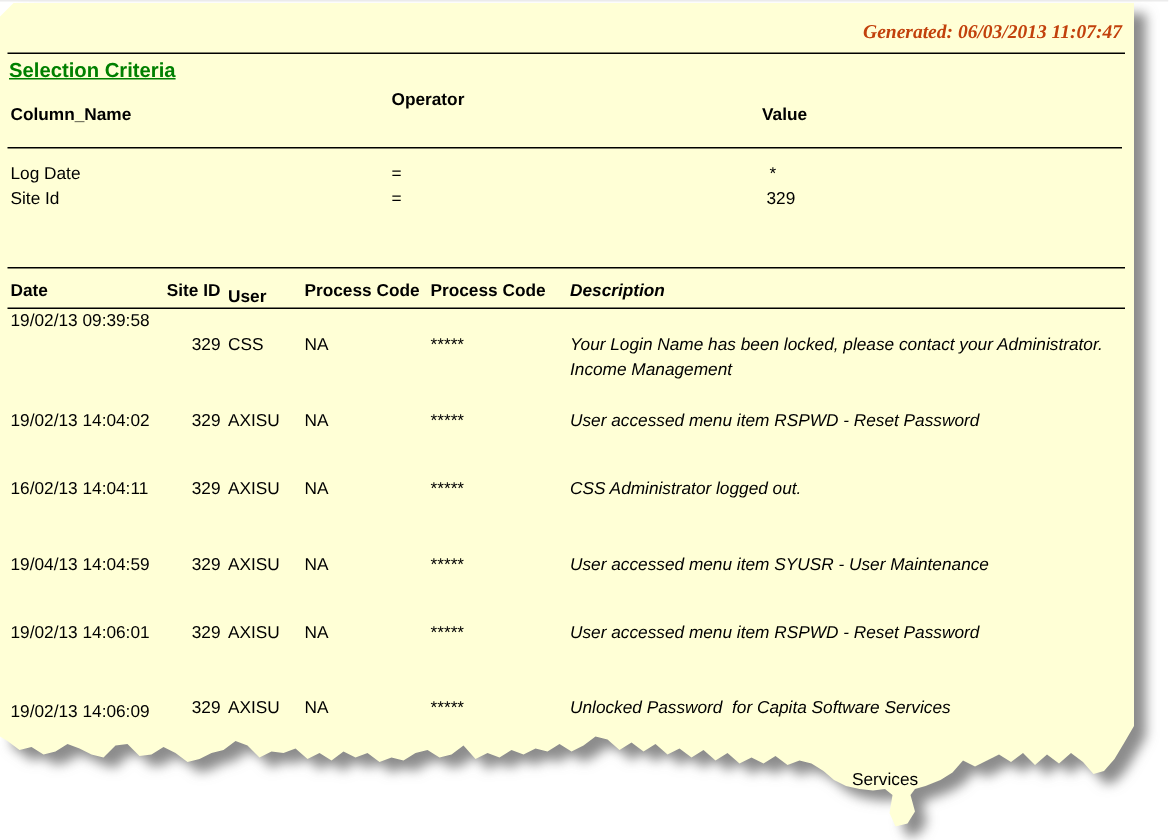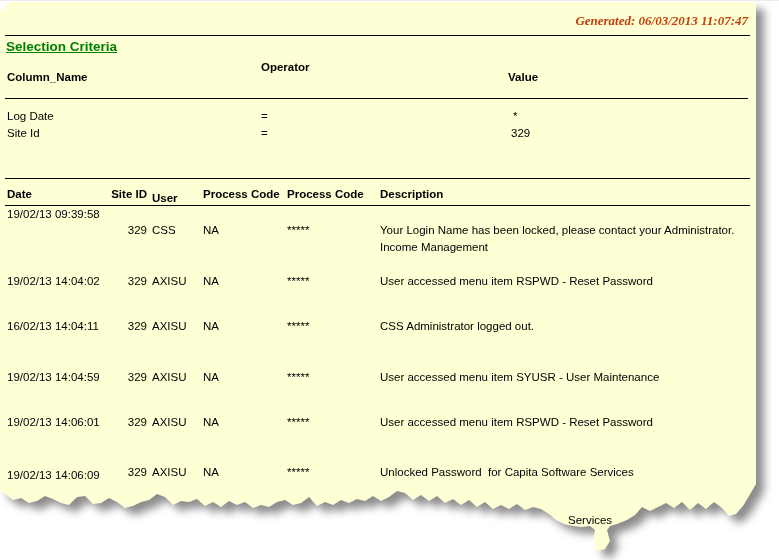--- a/index.html
+++ b/index.html
@@ -59,21 +59,21 @@
   
   .cr-col{left:7px;}
   .cr-op{left:261px;}
   .cr-val{left:508px;}
   
   .c-date{left:7px;}
   .c-site{left:104px;width:43px;text-align:right;}
   .c-user{left:152px;}
   .c-ptype{left:203px;}
   .c-pcode{left:287px;text-align:right;}
-  .c-desc{left:380px;}
+  .c-desc{left:380px;font-style:italic;}
 </style>
 </head>
 <body>
 
 <div class="top-edge"></div>
 
 <div class="shadow-wrap">
   <div class="page">
 
     <div class="abs generated">Generated: 06/03/2013 11:07:47</div>
@@ -129,21 +129,21 @@
     <div>
       <span class="abs t c-date" style="top:317px">16/02/13 14:04:11</span>
       <span class="abs t c-site" style="top:317px">329</span>
       <span class="abs t c-user" style="top:317px">AXISU</span>
       <span class="abs t c-ptype" style="top:317px">NA</span>
       <span class="abs t c-pcode" style="top:317px">*****</span>
       <span class="abs t c-desc" style="top:317px">CSS Administrator logged out.</span>
     </div>
 
     <div>
-      <span class="abs t c-date" style="top:368px">19/02/13 14:04:59</span>
+      <span class="abs t c-date" style="top:368px">19/04/13 14:04:59</span>
       <span class="abs t c-site" style="top:368px">329</span>
       <span class="abs t c-user" style="top:368px">AXISU</span>
       <span class="abs t c-ptype" style="top:368px">NA</span>
       <span class="abs t c-pcode" style="top:368px">*****</span>
       <span class="abs t c-desc" style="top:368px">User accessed menu item SYUSR - User Maintenance</span>
     </div>
 
     <div>
       <span class="abs t c-date" style="top:413px">19/02/13 14:06:01</span>
       <span class="abs t c-site" style="top:413px">329</span>

